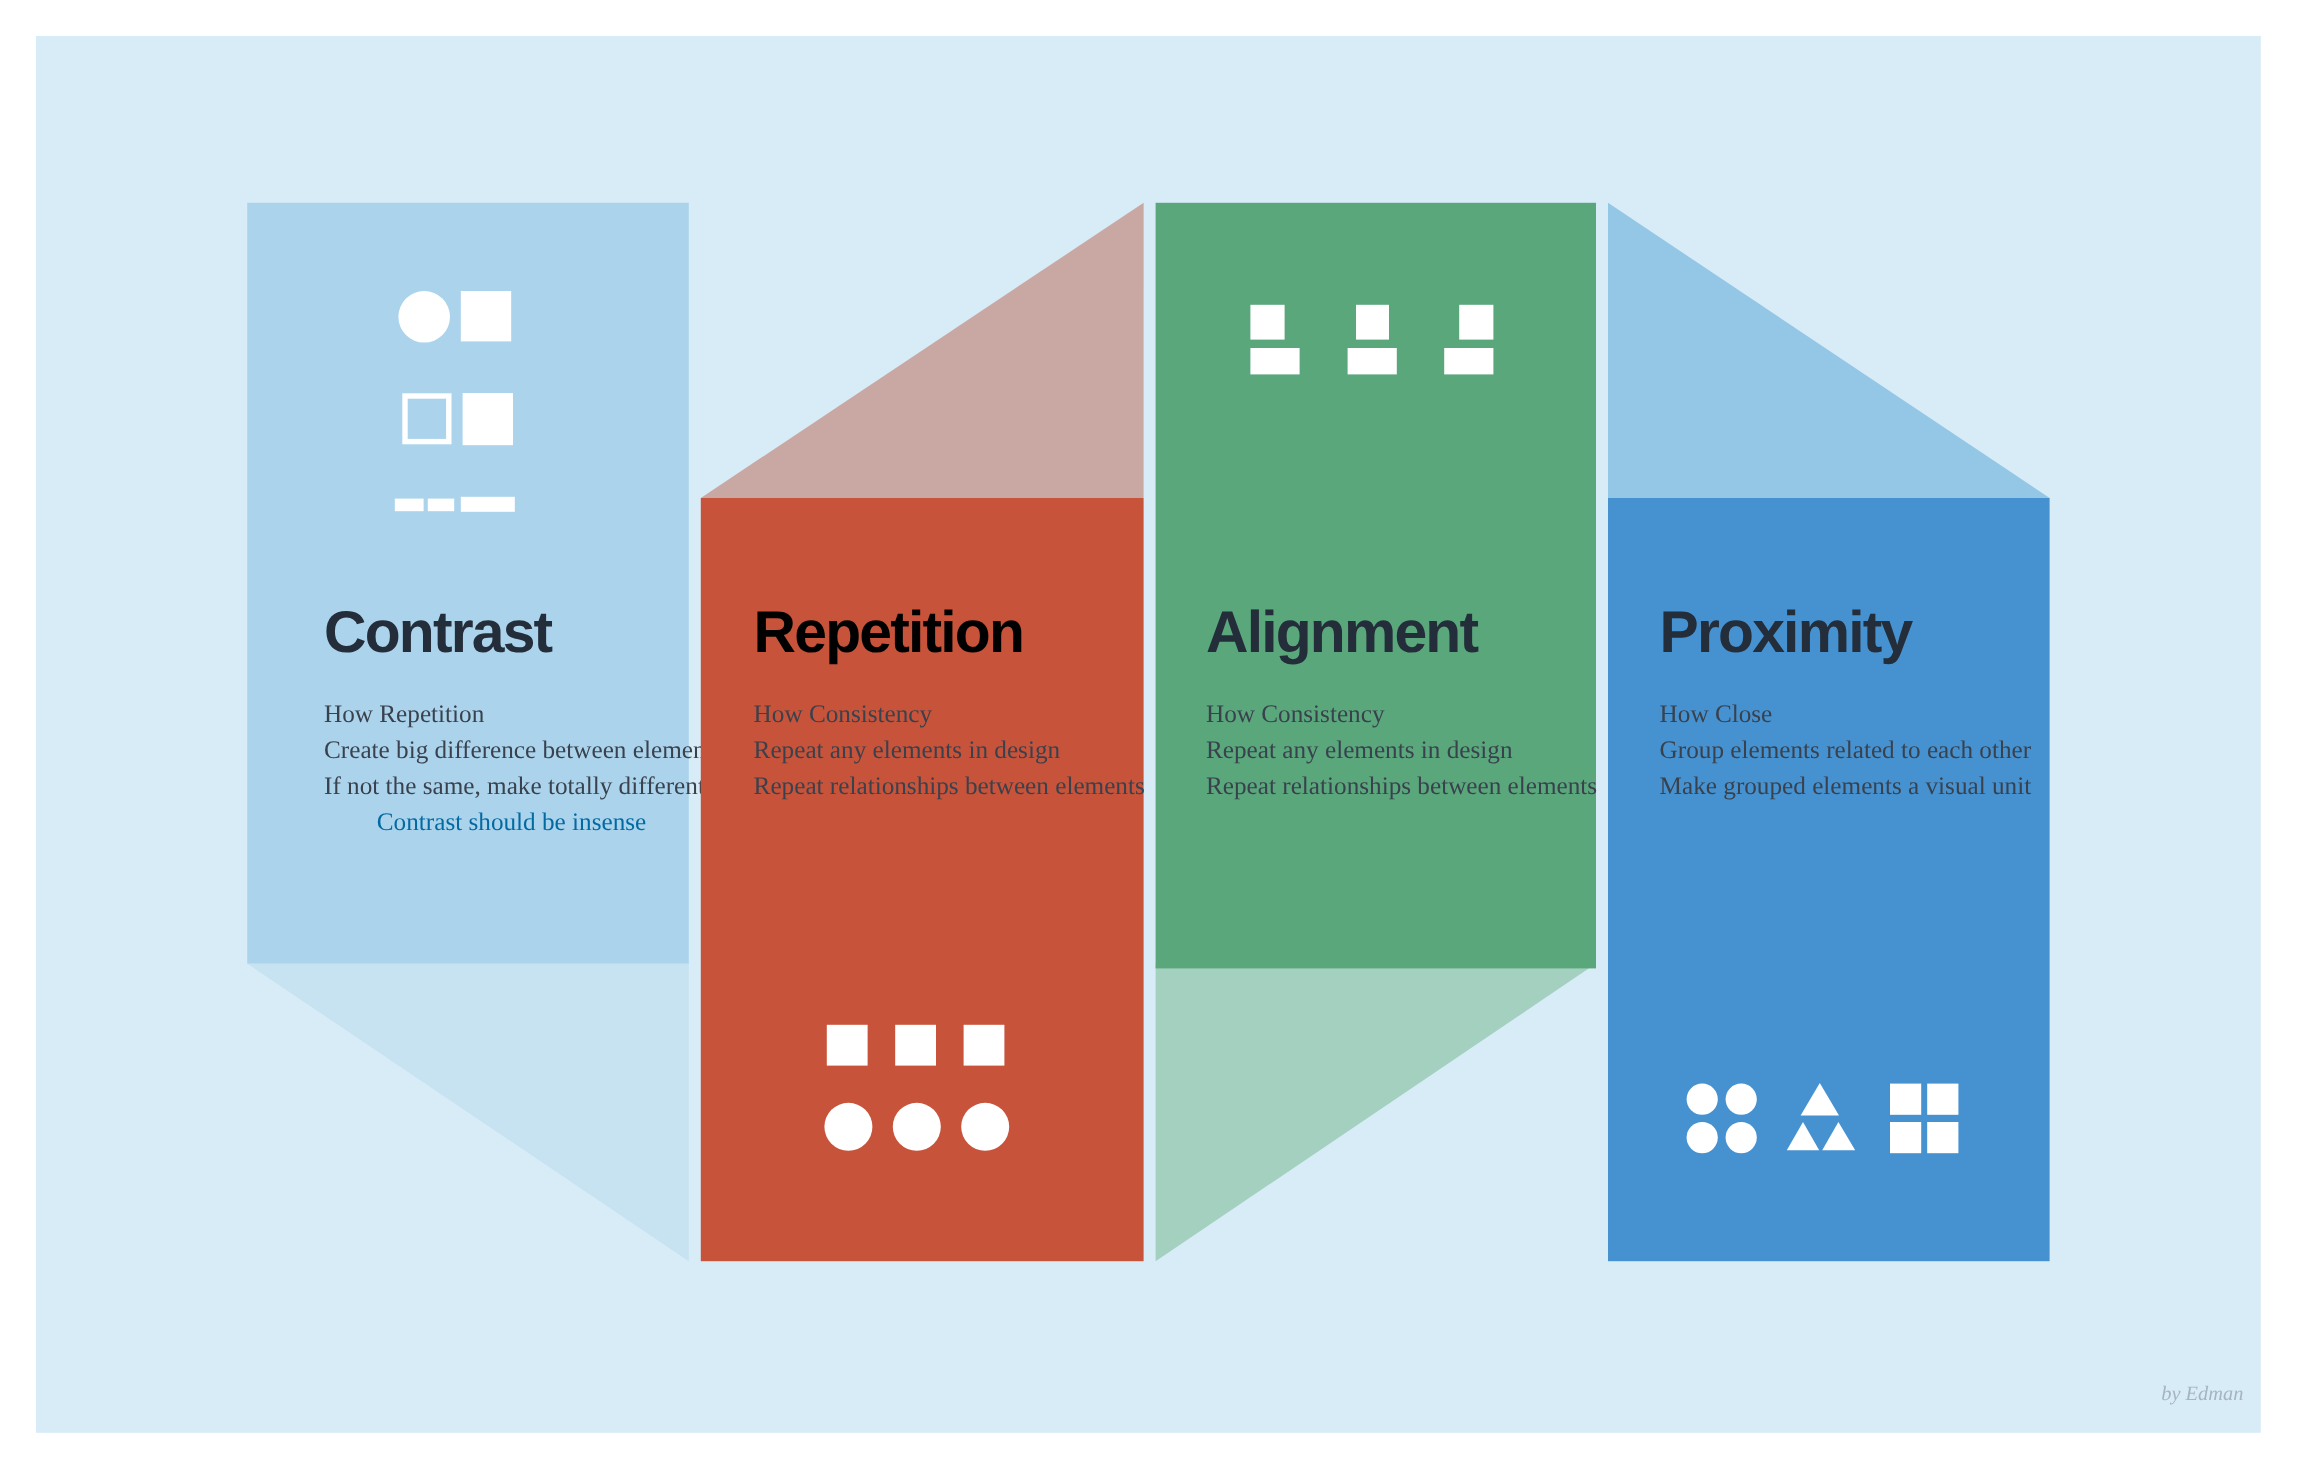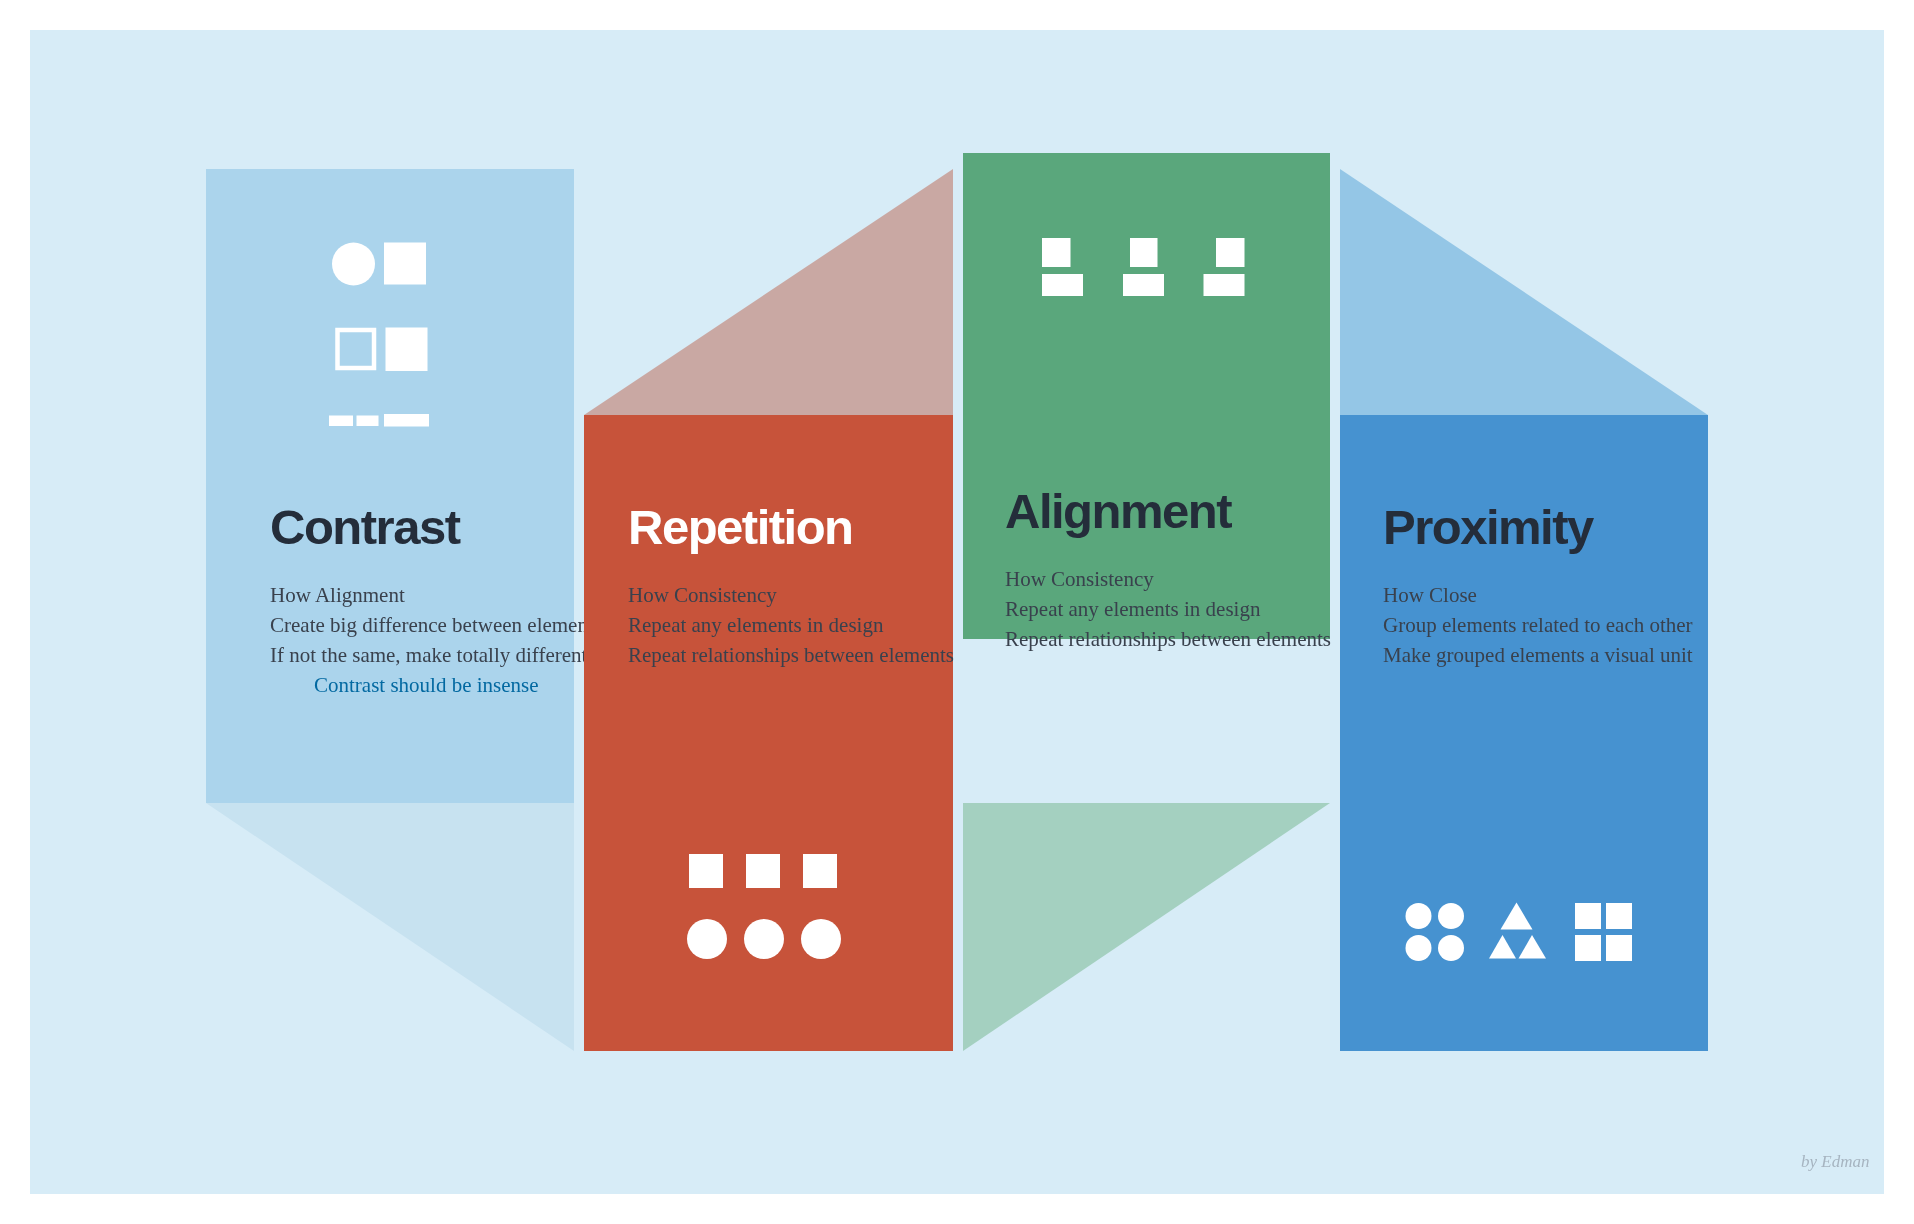--- a/index.html
+++ b/index.html
@@ -3,21 +3,21 @@
 <meta charset="utf-8">
 <style>
   html,body{margin:0;padding:0;background:#ffffff;}
   .stage{position:relative;width:1914px;height:1224px;background:#ffffff;overflow:hidden;
          font-family:"Liberation Sans","DejaVu Sans",sans-serif;}
   .canvas{position:absolute;left:30px;top:30px;width:1854px;height:1164px;}
   .accents{position:absolute;left:0;top:0;width:1914px;height:1224px;pointer-events:none;}
   .panel{position:absolute;}
   .p0{left:206px;top:169px;width:368px;height:634px;}
   .p1{left:584px;top:415px;width:369px;height:636px;}
-  .p2{left:963px;top:153px;width:367px;height:486px;}
+  .p2{left:963px;top:169px;width:367px;height:638px;}
   .p3{left:1340px;top:415px;width:368px;height:636px;}
   .icons{position:absolute;left:0;top:0;}
   .title{position:absolute;margin:0;font-weight:700;font-size:49px;line-height:57px;
          letter-spacing:-1.5px;white-space:nowrap;}
   .line{position:absolute;margin:0;font-family:"Liberation Serif","DejaVu Serif",serif;
         font-size:21px;line-height:30px;white-space:nowrap;}
   .p0 .title,.p0 .line{left:64px;}
   .p1 .title,.p1 .line{left:44px;}
   .p2 .title,.p2 .line{left:42px;}
   .p3 .title,.p3 .line{left:43px;}
@@ -45,36 +45,36 @@
     <svg class="icons" width="368" height="634" viewBox="0 0 368 634" fill="currentColor" style="color: rgb(255, 255, 255);">
       <circle cx="147.5" cy="95" r="21.5"></circle>
       <rect x="178" y="73.5" width="42" height="42"></rect>
       <rect x="131.5" y="161" width="36.5" height="38" fill="none" stroke="currentColor" stroke-width="4.5"></rect>
       <rect x="179.5" y="158.5" width="42" height="43.5"></rect>
       <rect x="123" y="246.5" width="24" height="10.5"></rect>
       <rect x="150.5" y="246.5" width="22" height="10.5"></rect>
       <rect x="178" y="245" width="45" height="12.5"></rect>
     </svg>
     <h2 class="title" style="color: rgb(36, 45, 58);">Contrast</h2>
-    <p class="line l0" style="color: rgb(57, 65, 77);">How Alignment</p>
+    <p class="line l0" style="color: rgb(57, 65, 77);">How Repetition</p>
     <p class="line l1" style="color: rgb(57, 65, 77);">Create big difference between elements</p>
     <p class="line l2" style="color: rgb(57, 65, 77);">If not the same, make totally different</p>
     <p class="line l3" style="color: #0369a1; margin-left: 44px;">Contrast should be insense</p>
   </section>
 
   <section class="panel p1 row-bottom" style="background: rgb(199, 83, 58);">
     <svg class="icons" width="369" height="636" viewBox="0 0 369 636" fill="currentColor" style="color: rgb(255, 255, 255);">
       <rect x="105" y="439" width="34" height="34"></rect>
       <rect x="162" y="439" width="34" height="34"></rect>
       <rect x="219" y="439" width="34" height="34"></rect>
       <circle cx="123" cy="524" r="20"></circle>
       <circle cx="180" cy="524" r="20"></circle>
       <circle cx="237" cy="524" r="20"></circle>
     </svg>
-    <h2 class="title" style="color: #ffffff;">Repetition</h2>
+    <h2 class="title" style="color: #000000;">Repetition</h2>
     <p class="line l0" style="color: rgb(57, 65, 77);">How Consistency</p>
     <p class="line l1" style="color: rgb(57, 65, 77);">Repeat any elements in design</p>
     <p class="line l2" style="color: rgb(57, 65, 77);">Repeat relationships between elements</p>
   </section>
 
   <section class="panel p2 row-top" style="background: rgb(90, 167, 124);">
     <svg class="icons" width="367" height="634" viewBox="0 0 367 634" fill="currentColor" style="color: rgb(255, 255, 255);">
       <rect x="79" y="85" width="28.5" height="29"></rect>
       <rect x="79" y="121" width="41" height="22"></rect>
       <rect x="167" y="85" width="27.5" height="29"></rect>

